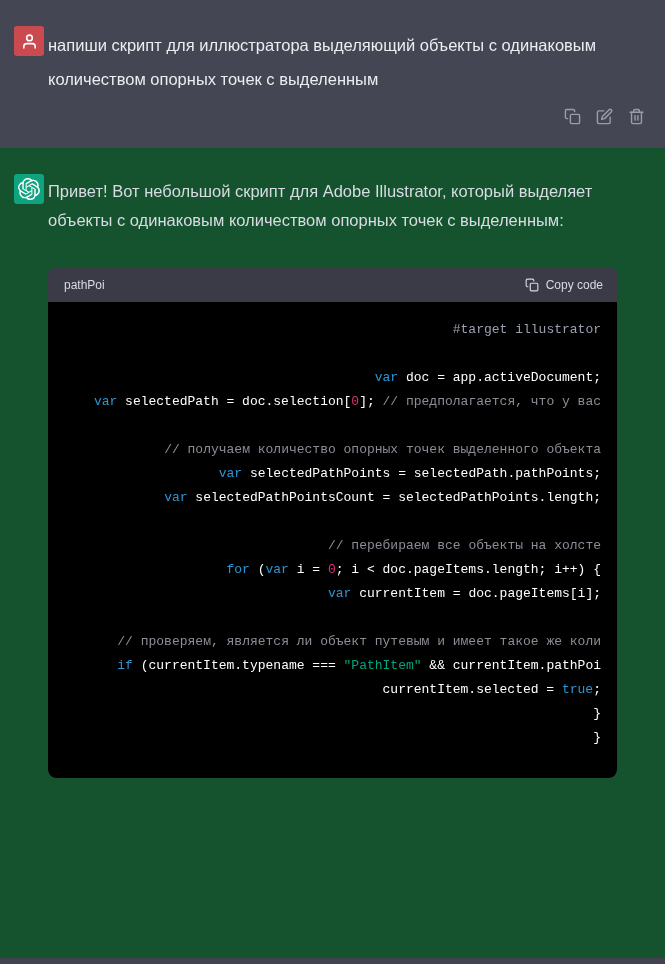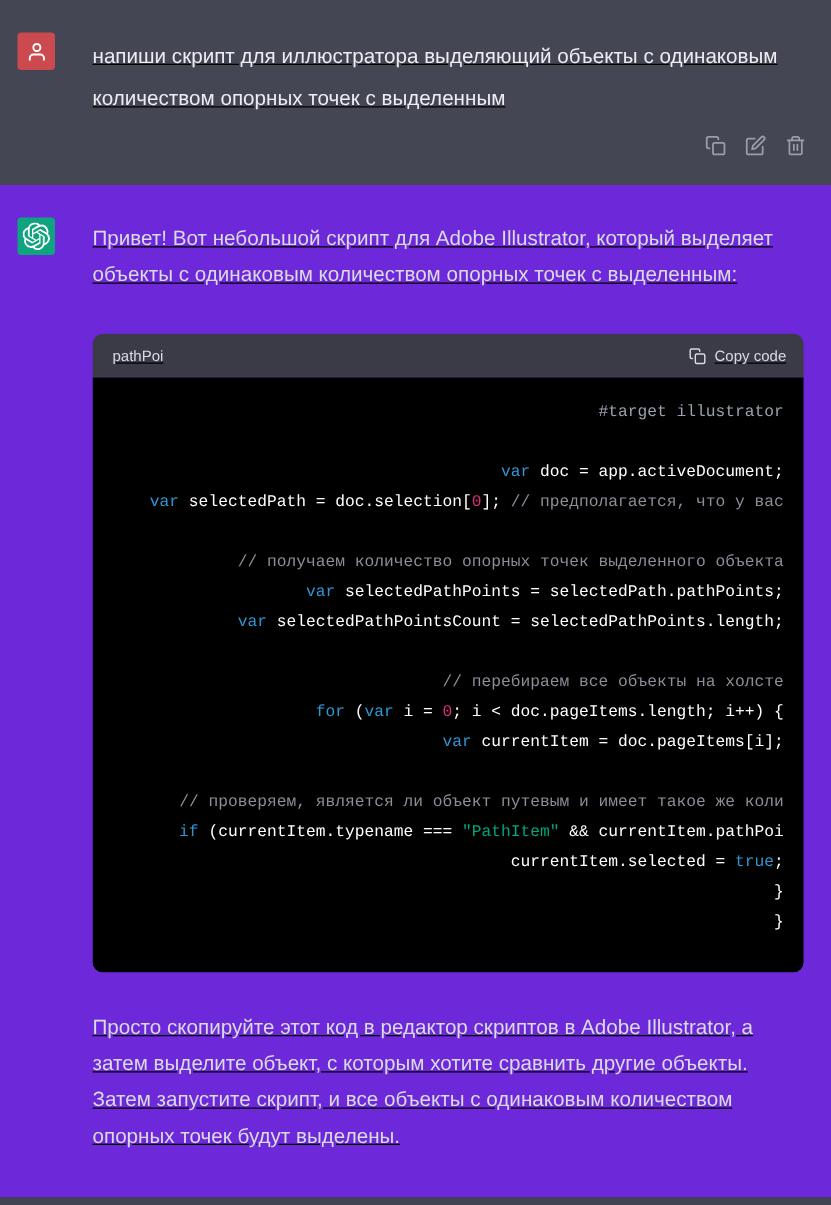--- a/index.html
+++ b/index.html
@@ -6,30 +6,30 @@
   html, body { background: #343541; }
   body { font-family: "Liberation Sans", sans-serif; }
   .app {
     width: 665px; height: 964px;
     display: flex; flex-direction: column;
     overflow: hidden;
     background: #343541;
   }
   .msg-section { padding: 26px 18px 14px 14px; }
   .msg-section.user { background: #444654; min-height: 148px; }
-  .msg-section.assistant { background: #6d28d9; flex: 1; }
+  .msg-section.assistant { background: #14532d; flex: 1; }
   .msg-row { display: flex; align-items: flex-start; }
   .avatar {
     width: 30px; height: 30px; border-radius: 3px;
     flex: 0 0 30px;
     display: flex; align-items: center; justify-content: center;
   }
   .avatar.user-avatar { background: #ca4a4f; }
   .avatar.bot-avatar { background: #10a37f; }
-  .msg-content { margin-left: 30px; flex: 1; min-width: 0; text-decoration: underline; }
+  .msg-content { margin-left: 4px; flex: 1; min-width: 0; }
   .user-text {
     color: #ececf1; font-size: 16.5px; line-height: 34px;
     padding-top: 2px; max-width: 560px;
   }
   .bot-text {
     color: #d9dbe3; font-size: 16.5px; line-height: 29px;
     padding-top: 3px; max-width: 568px;
   }
   .actions {
     display: flex; justify-content: flex-end; gap: 15px;
@@ -154,19 +154,18 @@
                 </svg>
               </span>
               <span>Copy code</span>
             </button>
           </div>
           <div class="code-body">
             <pre id="code-content"><div class="code-line"><span class="tok-meta">#target illustrator</span></div><div class="code-line"></div><div class="code-line"><span class="tok-kw">var</span><span class="tok-plain"> doc = app.activeDocument;</span></div><div class="code-line"><span class="tok-kw">var</span><span class="tok-plain"> selectedPath = doc.selection[</span><span class="tok-num">0</span><span class="tok-plain">]; </span><span class="tok-cmt">// предполагается, что у вас</span></div><div class="code-line"></div><div class="code-line"><span class="tok-cmt">// получаем количество опорных точек выделенного объекта</span></div><div class="code-line"><span class="tok-kw">var</span><span class="tok-plain"> selectedPathPoints = selectedPath.pathPoints;</span></div><div class="code-line"><span class="tok-kw">var</span><span class="tok-plain"> selectedPathPointsCount = selectedPathPoints.length;</span></div><div class="code-line"></div><div class="code-line"><span class="tok-cmt">// перебираем все объекты на холсте</span></div><div class="code-line"><span class="tok-kw">for</span><span class="tok-plain"> (</span><span class="tok-kw">var</span><span class="tok-plain"> i = </span><span class="tok-num">0</span><span class="tok-plain">; i &lt; doc.pageItems.length; i++) {</span></div><div class="code-line"><span class="tok-plain">    </span><span class="tok-kw">var</span><span class="tok-plain"> currentItem = doc.pageItems[i];</span></div><div class="code-line"></div><div class="code-line"><span class="tok-plain">    </span><span class="tok-cmt">// проверяем, является ли объект путевым и имеет такое же коли</span></div><div class="code-line"><span class="tok-plain">    </span><span class="tok-kw">if</span><span class="tok-plain"> (currentItem.typename === </span><span class="tok-str">"PathItem"</span><span class="tok-plain"> &amp;&amp; currentItem.pathPoi</span></div><div class="code-line"><span class="tok-plain">        currentItem.selected = </span><span class="tok-kw">true</span><span class="tok-plain">;</span></div><div class="code-line"><span class="tok-plain">    }</span></div><div class="code-line"><span class="tok-plain">}</span></div></pre>
           </div>
         </div>
 
-        <div class="bot-text outro">Просто скопируйте этот код в редактор скриптов в Adobe Illustrator, а затем выделите объект, с которым хотите сравнить другие объекты. Затем запустите скрипт, и все объекты с одинаковым количеством опорных точек будут выделены.</div>
       </div>
     </div>
   </div>
 
   <div class="footer-strip"></div>
 </div>
 
 </body></html>

